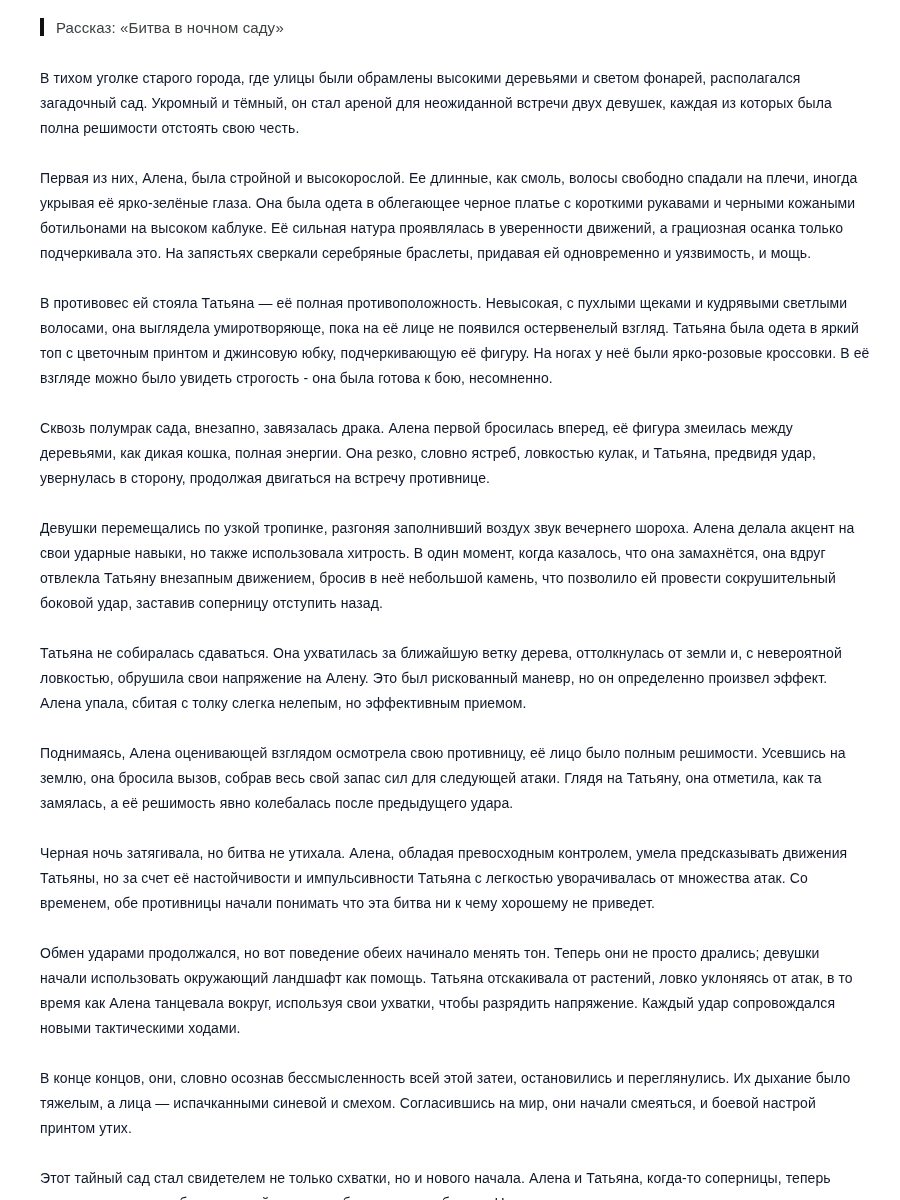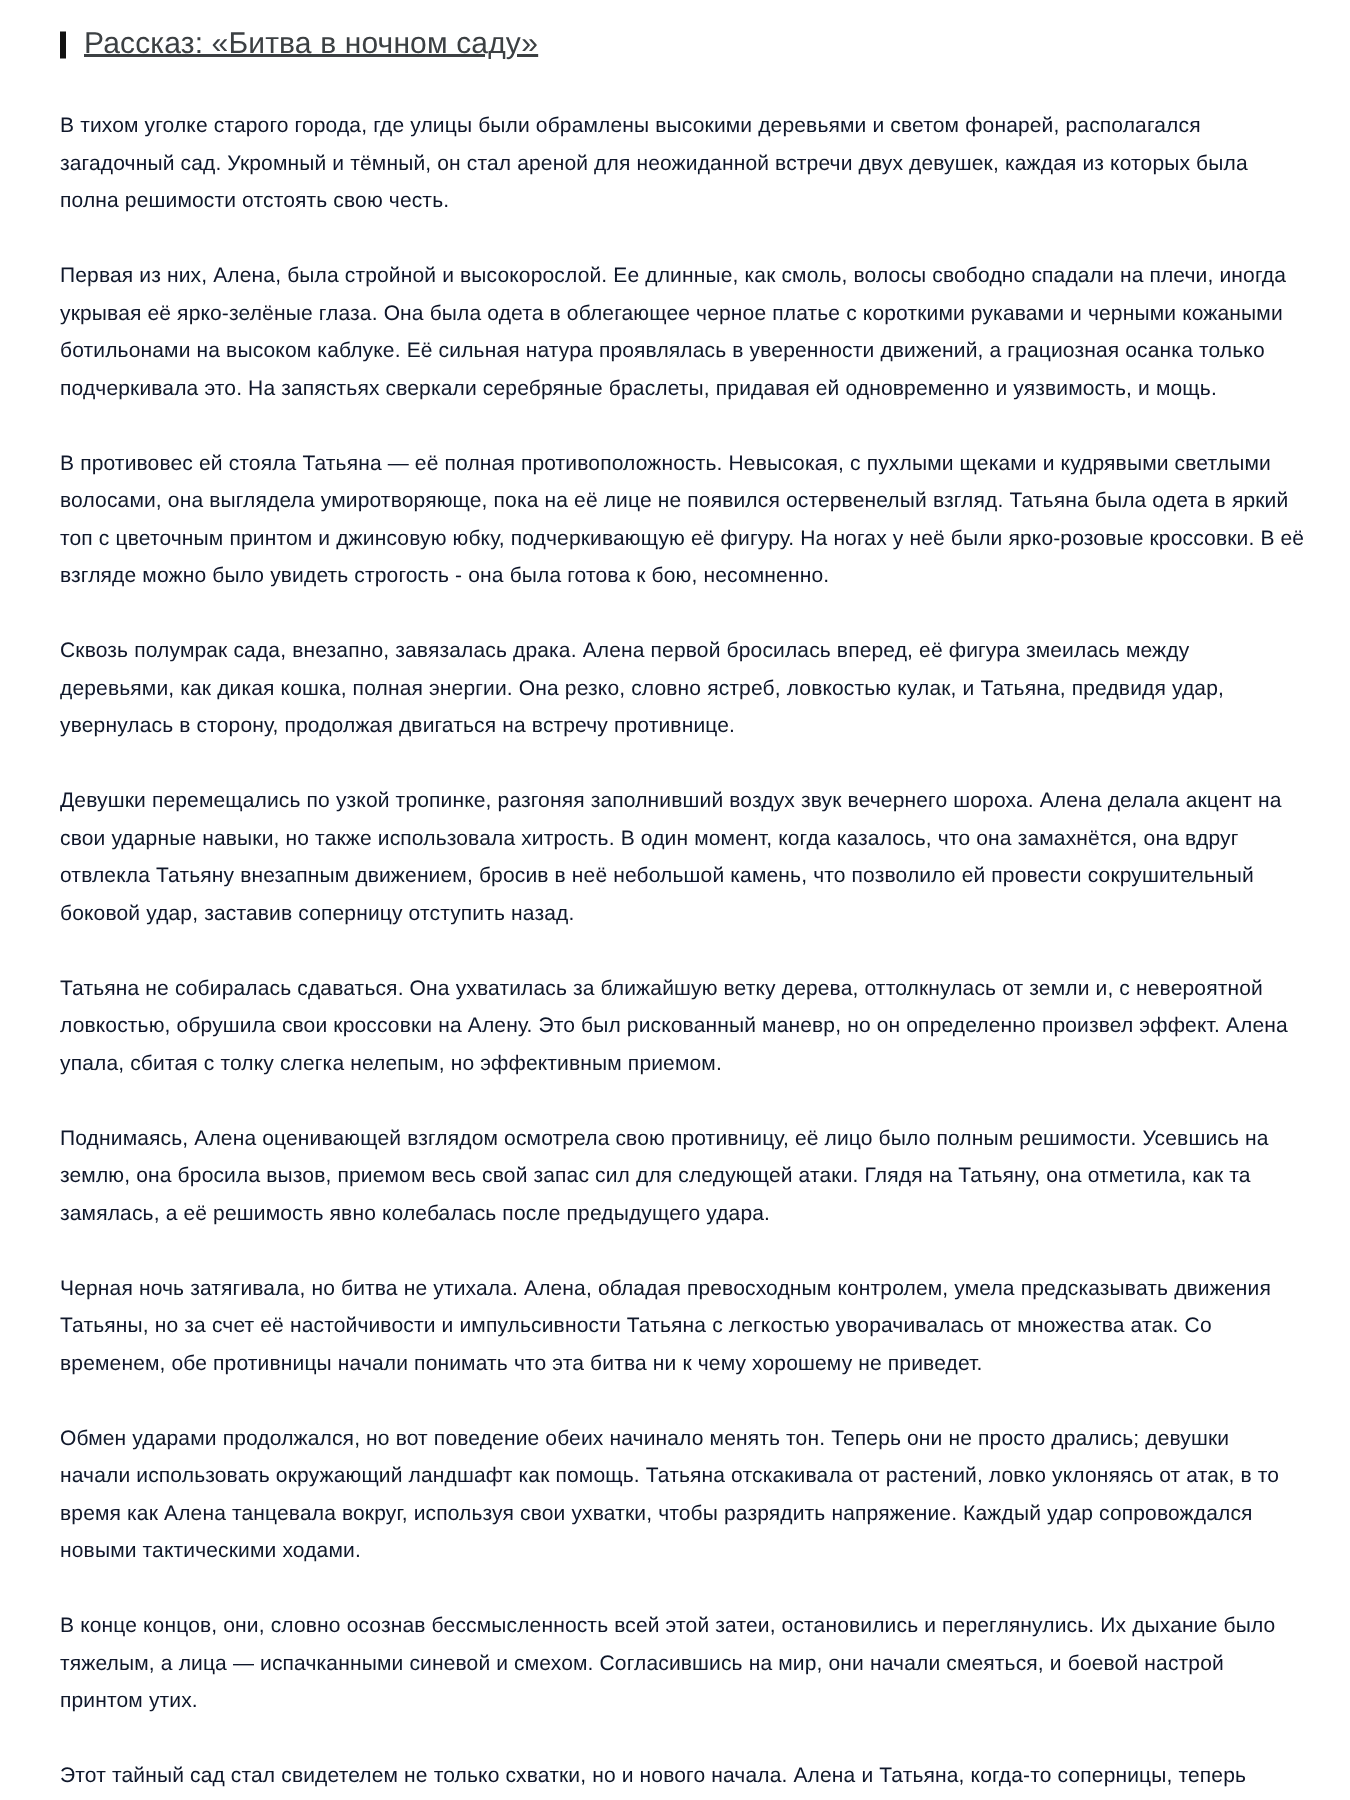--- a/index.html
+++ b/index.html
@@ -22,24 +22,23 @@
   }
   .title-bar {
     display: inline-block;
     width: 4px;
     height: 18px;
     background: #111111;
     margin-right: 12px;
     flex: 0 0 auto;
   }
   .title-text {
-    font-size: 20px;
+    font-size: 15px;
     color: #3c4043;
     letter-spacing: 0.1px;
-    text-decoration: underline;
   }
   .story-body p {
     margin: 0 0 25px 0;
     font-size: 14px;
     line-height: 25px;
     color: #0f172a;
     letter-spacing: 0.1px;
     max-width: 836px;
   }
   .story-body p:last-child {
@@ -55,21 +54,21 @@
     <span class="title-bar"></span>
     <span class="title-text">Рассказ: «Битва в ночном саду»</span>
   </div>
 
   <div class="story-body">
     <p>В тихом уголке старого города, где улицы были обрамлены высокими деревьями и светом фонарей, располагался загадочный сад. Укромный и тёмный, он стал ареной для неожиданной встречи двух девушек, каждая из которых была полна решимости отстоять свою честь.</p>
     <p>Первая из них, Алена, была стройной и высокорослой. Ее длинные, как смоль, волосы свободно спадали на плечи, иногда укрывая её ярко-зелёные глаза. Она была одета в облегающее черное платье с короткими рукавами и черными кожаными ботильонами на высоком каблуке. Её сильная натура проявлялась в уверенности движений, а грациозная осанка только подчеркивала это. На запястьях сверкали серебряные браслеты, придавая ей одновременно и уязвимость, и мощь.</p>
     <p>В противовес ей стояла Татьяна — её полная противоположность. Невысокая, с пухлыми щеками и кудрявыми светлыми волосами, она выглядела умиротворяюще, пока на её лице не появился остервенелый взгляд. Татьяна была одета в яркий топ с цветочным принтом и джинсовую юбку, подчеркивающую её фигуру. На ногах у неё были ярко-розовые кроссовки. В её взгляде можно было увидеть строгость - она была готова к бою, несомненно.</p>
     <p>Сквозь полумрак сада, внезапно, завязалась драка. Алена первой бросилась вперед, её фигура змеилась между деревьями, как дикая кошка, полная энергии. Она резко, словно ястреб, ловкостью кулак, и Татьяна, предвидя удар, увернулась в сторону, продолжая двигаться на встречу противнице.</p>
     <p>Девушки перемещались по узкой тропинке, разгоняя заполнивший воздух звук вечернего шороха. Алена делала акцент на свои ударные навыки, но также использовала хитрость. В один момент, когда казалось, что она замахнётся, она вдруг отвлекла Татьяну внезапным движением, бросив в неё небольшой камень, что позволило ей провести сокрушительный боковой удар, заставив соперницу отступить назад.</p>
-    <p>Татьяна не собиралась сдаваться. Она ухватилась за ближайшую ветку дерева, оттолкнулась от земли и, с невероятной ловкостью, обрушила свои кроссовки на Алену. Это был рискованный маневр, но он определенно произвел эффект. Алена упала, сбитая с толку слегка нелепым, но эффективным приемом.</p>
-    <p>Поднимаясь, Алена оценивающей взглядом осмотрела свою противницу, её лицо было полным решимости. Усевшись на землю, она бросила вызов, приемом весь свой запас сил для следующей атаки. Глядя на Татьяну, она отметила, как та замялась, а её решимость явно колебалась после предыдущего удара.</p>
+    <p>Татьяна не собиралась сдаваться. Она ухватилась за ближайшую ветку дерева, оттолкнулась от земли и, с невероятной ловкостью, обрушила свои напряжение на Алену. Это был рискованный маневр, но он определенно произвел эффект. Алена упала, сбитая с толку слегка нелепым, но эффективным приемом.</p>
+    <p>Поднимаясь, Алена оценивающей взглядом осмотрела свою противницу, её лицо было полным решимости. Усевшись на землю, она бросила вызов, собрав весь свой запас сил для следующей атаки. Глядя на Татьяну, она отметила, как та замялась, а её решимость явно колебалась после предыдущего удара.</p>
     <p>Черная ночь затягивала, но битва не утихала. Алена, обладая превосходным контролем, умела предсказывать движения Татьяны, но за счет её настойчивости и импульсивности Татьяна с легкостью уворачивалась от множества атак. Со временем, обе противницы начали понимать что эта битва ни к чему хорошему не приведет.</p>
     <p>Обмен ударами продолжался, но вот поведение обеих начинало менять тон. Теперь они не просто дрались; девушки начали использовать окружающий ландшафт как помощь. Татьяна отскакивала от растений, ловко уклоняясь от атак, в то время как Алена танцевала вокруг, используя свои ухватки, чтобы разрядить напряжение. Каждый удар сопровождался новыми тактическими ходами.</p>
     <p>В конце концов, они, словно осознав бессмысленность всей этой затеи, остановились и переглянулись. Их дыхание было тяжелым, а лица — испачканными синевой и смехом. Согласившись на мир, они начали смеяться, и боевой настрой принтом утих.</p>
     <p>Этот тайный сад стал свидетелем не только схватки, но и нового начала. Алена и Татьяна, когда-то соперницы, теперь осознали, что в дружбе можно найти гораздо больше, чем в битвах. Ночь окутала их, как покрывало, и они вышли из сада не как враги, а как новые подруги.</p>
   </div>
 
 </div>
 
 </body></html>

